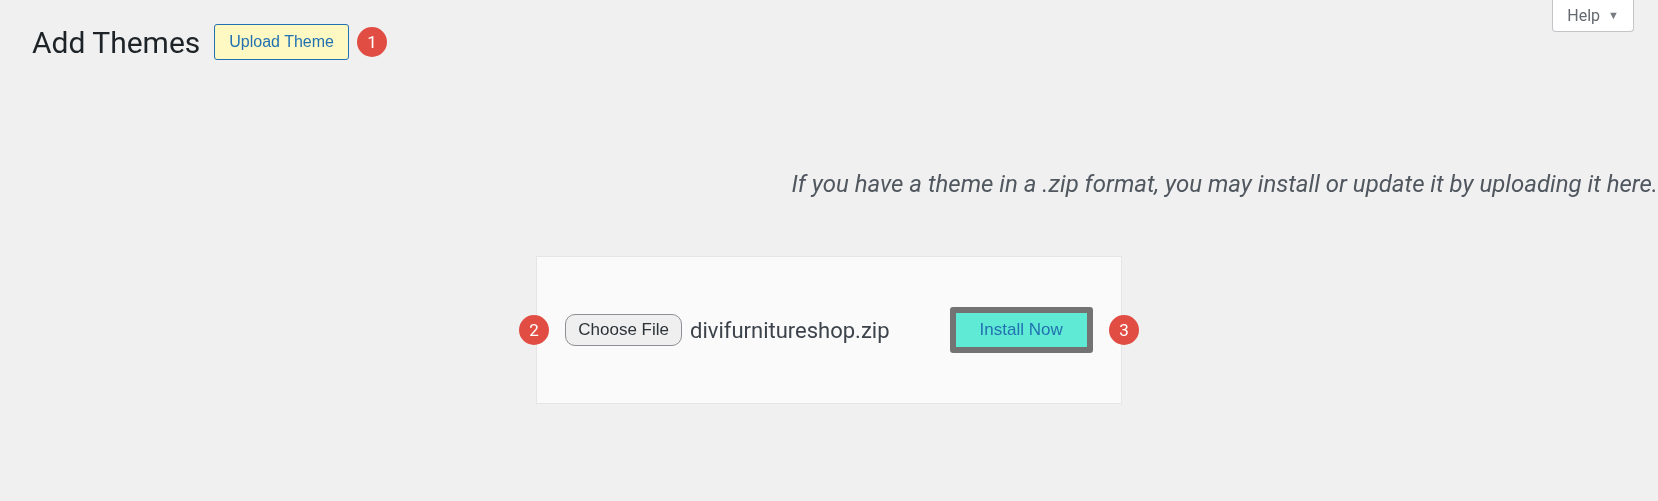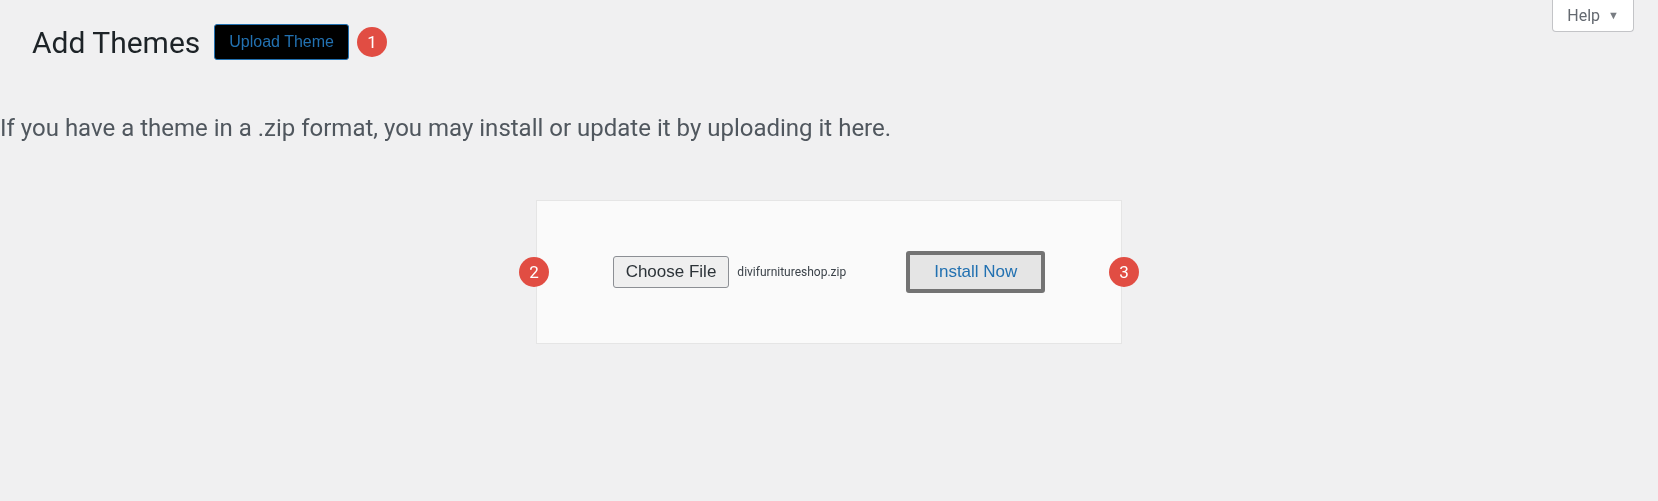--- a/index.html
+++ b/index.html
@@ -41,21 +41,21 @@
   }
   .page-title {
     font-size: 30px;
     font-weight: 400;
     color: #1d2327;
     margin: 0;
     padding: 0;
   }
   .upload-btn {
     margin-left: 14px;
-    background: #000000;
+    background: #fef9c3;
     border: 1px solid #2271b1;
     color: #2271b1;
     font-size: 16px;
     padding: 6px 14px;
     border-radius: 3px;
     cursor: pointer;
     line-height: 1.4;
   }
   .badge {
     width: 30px;
@@ -66,25 +66,26 @@
     font-size: 17px;
     font-weight: 400;
     display: inline-flex;
     align-items: center;
     justify-content: center;
     line-height: 1;
     flex-shrink: 0;
   }
   .badge-1 { margin-left: 8px; }
   .instruction {
-    text-align: left;
+    text-align: right;
     font-size: 24px;
     color: #50575e;
-    margin-top: 54px;
+    margin-top: 110px;
     font-weight: 400;
+    font-style: italic;
   }
   .upload-box {
     width: 586px;
     margin: 58px auto 0 auto;
     background: #fafafa;
     border: 1px solid #e5e5e5;
     padding: 50px 24px 50px 24px;
     display: flex;
     align-items: center;
     justify-content: center;
@@ -103,34 +104,34 @@
     transform: translateY(-50%);
   }
   .file-group {
     display: flex;
     align-items: center;
     gap: 8px;
   }
   .choose-file-btn {
     background: #efefef;
     border: 1px solid #8c8f94;
-    border-radius: 3px;
+    border-radius: 10px;
     padding: 5px 12px;
     font-size: 17px;
     color: #2c3338;
     cursor: pointer;
   }
   .file-name {
-    font-size: 12px;
+    font-size: 22px;
     color: #3c434a;
   }
   .install-btn {
     margin-left: 60px;
-    background: #e5e5e5;
-    border: 4px solid #737373;
+    background: #5eead4;
+    border: 6px solid #737373;
     color: #2271b1;
     font-size: 17px;
     padding: 7px 24px;
     border-radius: 3px;
     cursor: pointer;
   }
 </style>
 </head>
 <body>
 

